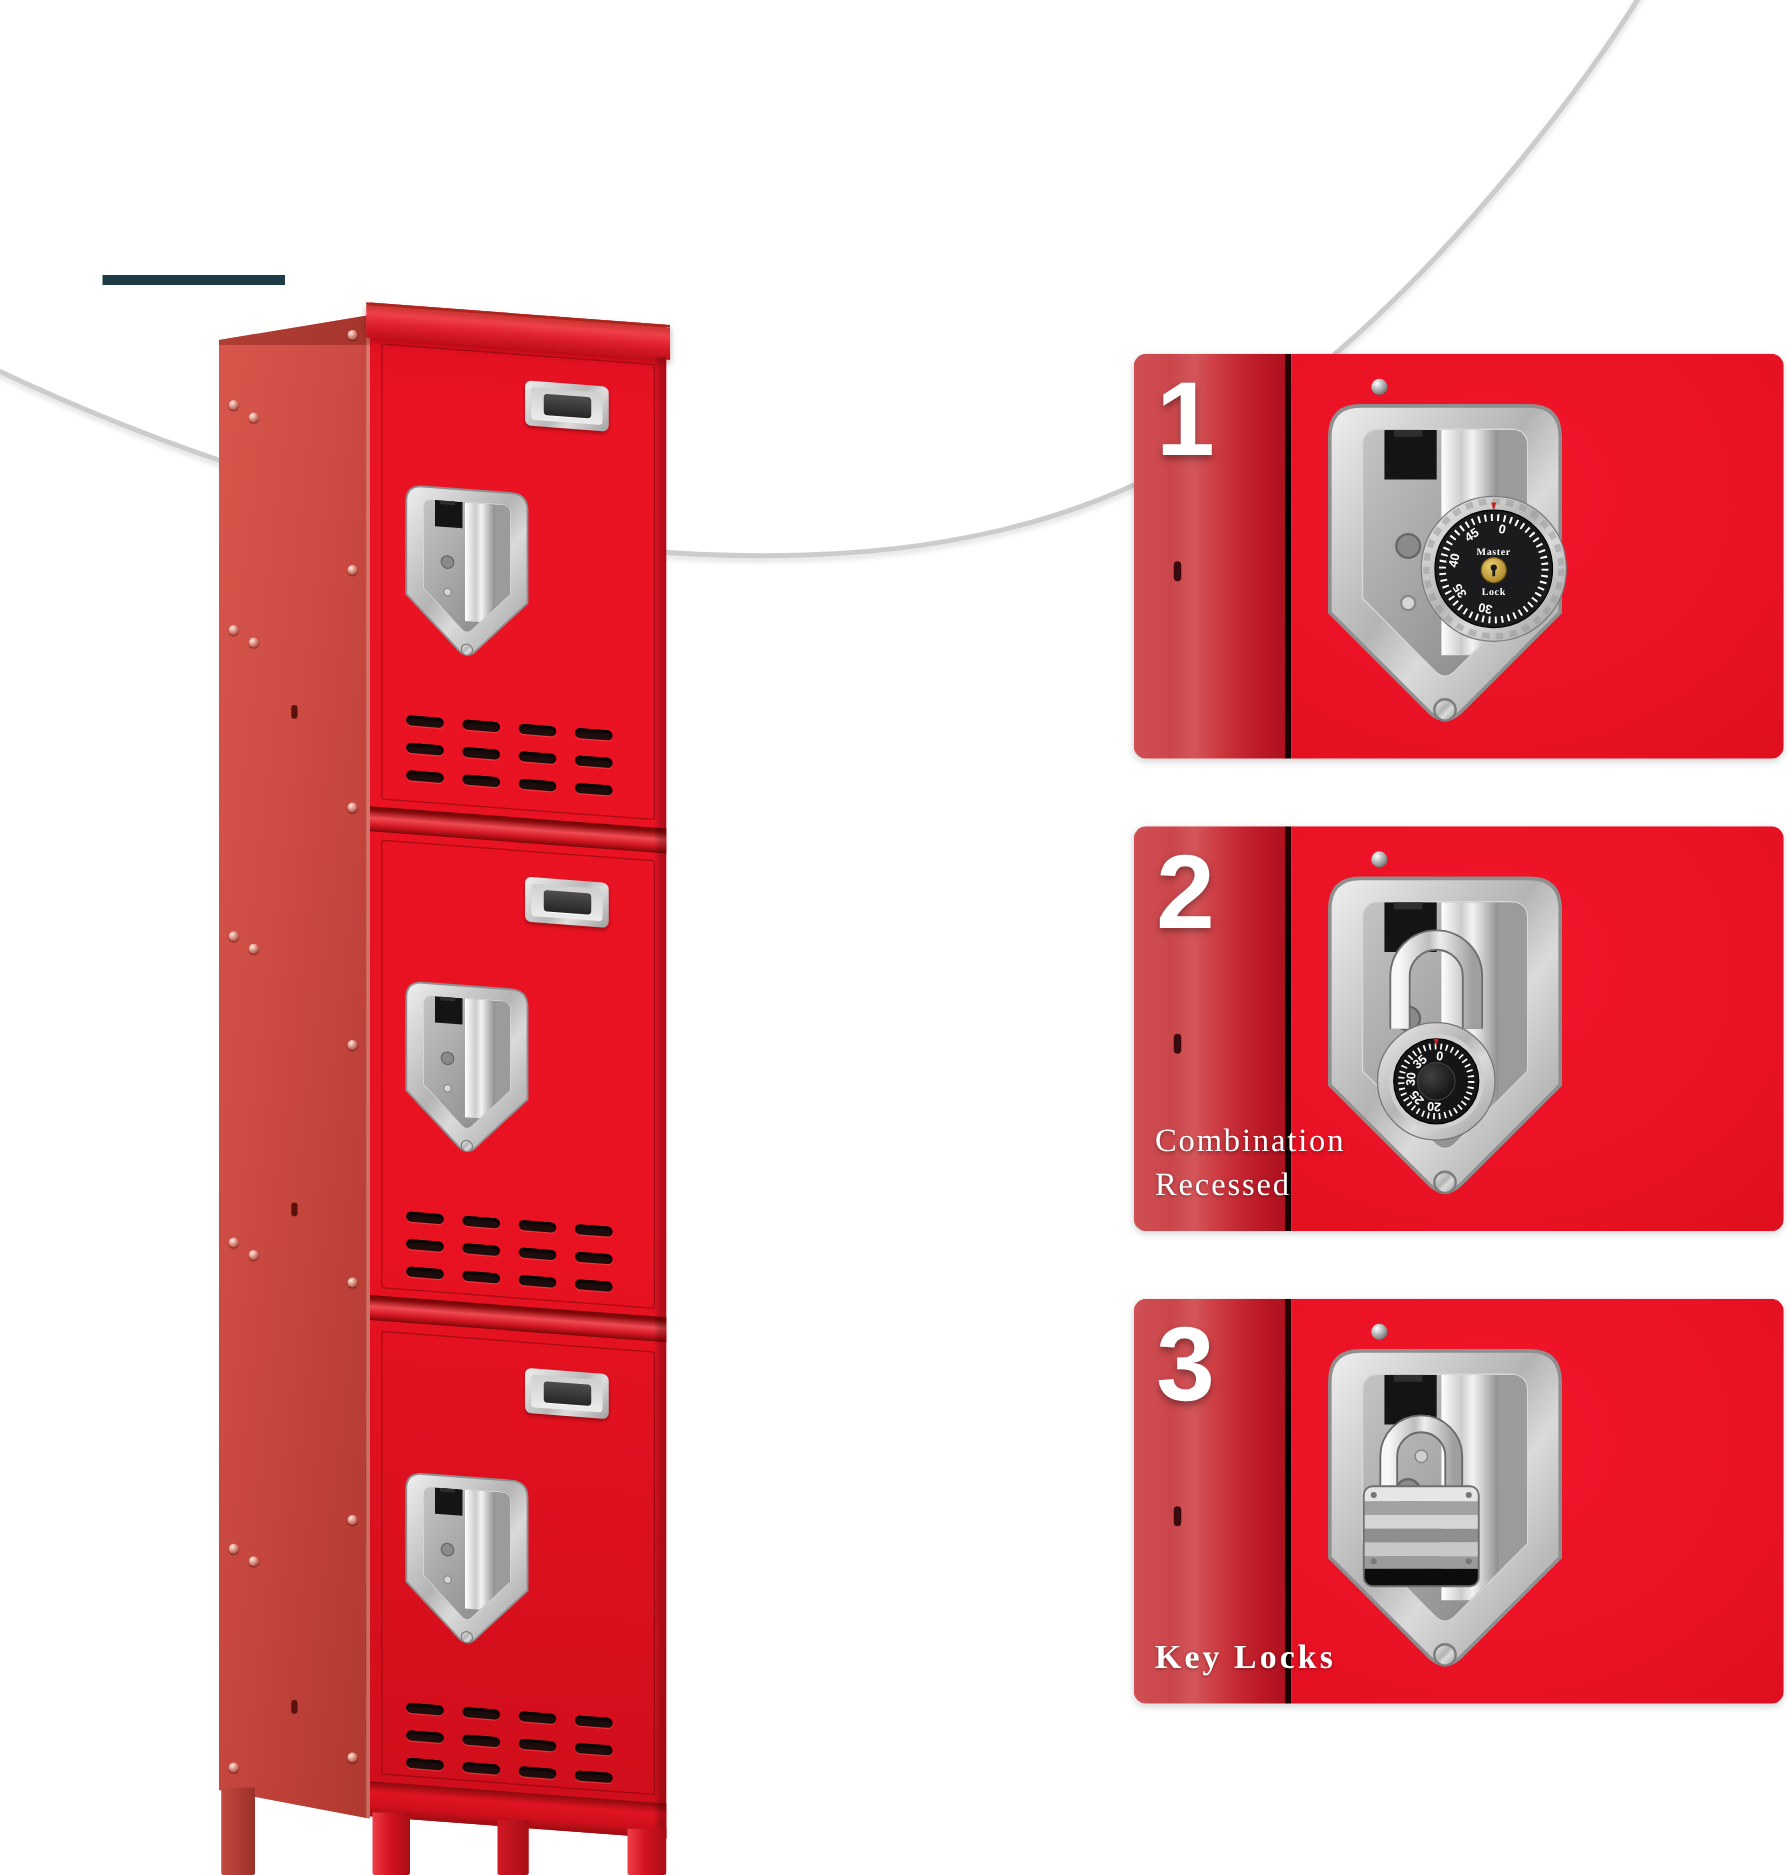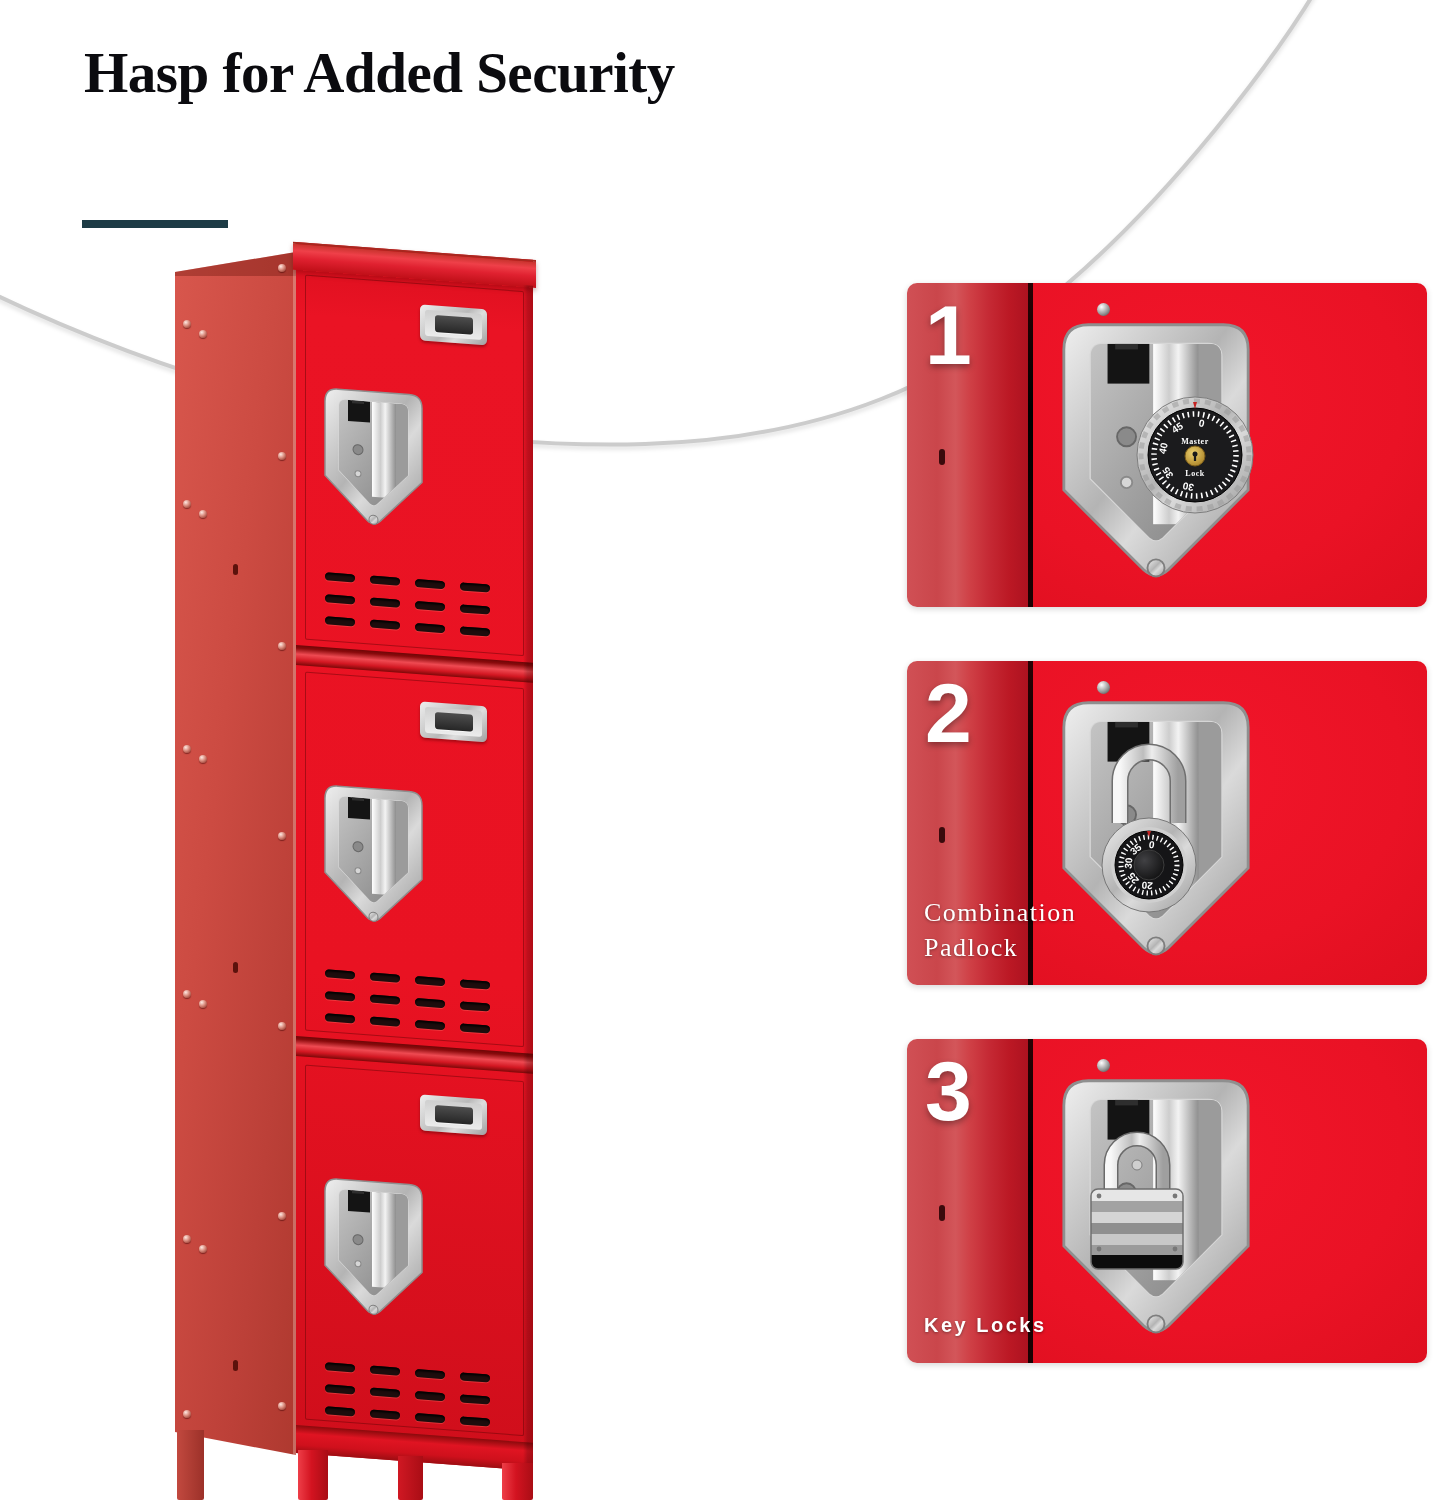--- a/index.html
+++ b/index.html
@@ -84,22 +84,22 @@
          background:linear-gradient(180deg,#2a0204,#000 40%,#1c0102)}
   .pnum{position:absolute;left:18px;top:6px;font-size:84px;line-height:92px;font-weight:bold;
         color:#fff;text-shadow:0 3px 6px rgba(0,0,0,.35)}
   .privet{position:absolute;left:190px;top:20px;width:13px;height:13px;border-radius:50%;
         background:radial-gradient(circle at 35% 30%,#ffffff,#9a9a9a 55%,#3f3f3f 100%)}
   .pslot{position:absolute;left:32px;top:166px;width:6px;height:16px;border-radius:3px;background:#3a0a0c}
   .handle-l{position:absolute;left:151px;top:36px;width:196px;height:266px}
   .plabel{position:absolute;left:17px;bottom:20px;color:#fff;
         font-family:"Liberation Serif",serif;font-size:26px;line-height:35px;
         letter-spacing:1.5px;text-shadow:0 1px 3px rgba(0,0,0,.4)}
-  .plabel.sans{font-family:Liberation Sans, sans-serif;font-weight:bold;
-        font-size:20px;letter-spacing:2.5px}
+  .plabel.sans{font-family:Liberation Serif, serif;font-weight:bold;
+        font-size:27px;letter-spacing:2.5px}
   .locksvg{position:absolute}
   .dial-num{fill:#fff;font-family:"Liberation Sans",sans-serif;font-weight:bold;
         font-size:10px;text-anchor:middle}
   .dial-brand{fill:#fff;font-family:"Liberation Serif",serif;font-weight:bold;
         font-size:8px;text-anchor:middle;letter-spacing:.5px}
 </style>
 </head>
 <body>
 
 <svg width="0" height="0" style="position:absolute" aria-hidden="true">
@@ -161,21 +161,20 @@
       <circle cx="51.5" cy="131" r="4.5" fill="url(#gPlate)" stroke="#7e7e7e"></circle>
     </g>
   </defs>
 </svg>
 
 <svg id="arc-svg" width="1433" height="1500" viewBox="0 0 1433 1500">
   <path id="arc-path" d="M -15,290 C 230,408 460,450 645,444 S 950,382 1060,290 S 1275,60 1322,-20"></path>
 </svg>
 
 <div class="headline">
-  <div>Hasp for Added Security</div>
 </div>
 <div class="accent-bar"></div>
 
 <div class="locker">
 
   <div class="side">
     <div class="rivet" style="left:8px;top:78px"></div>
     <div class="rivet" style="left:24px;top:88px"></div>
     <div class="rivet" style="left:8px;top:258px"></div>
     <div class="rivet" style="left:24px;top:268px"></div>
@@ -348,21 +347,21 @@
       </g>
     <g transform="rotate(-175,65,138)">
         <text class="dial-num" x="65" y="121">20</text>
       </g>
     <circle cx="65" cy="138" r="15" fill="url(#gKnob)" stroke="#3d3d3d"></circle>
     <polygon points="63,104 67,104 65,110" fill="#c42322"></polygon>
   </svg>
 
   <div class="plabel">
     <div>Combination</div>
-    <div>Padlock</div>
+    <div>Recessed</div>
   </div>
 </div>
 
 <div class="panel" style="top:1039px">
   <div class="doorface"></div>
   <div class="strip"></div>
   <div class="gapline"></div>
   <div class="privet"></div>
   <div class="pslot"></div>
   <div class="pnum">3</div>

